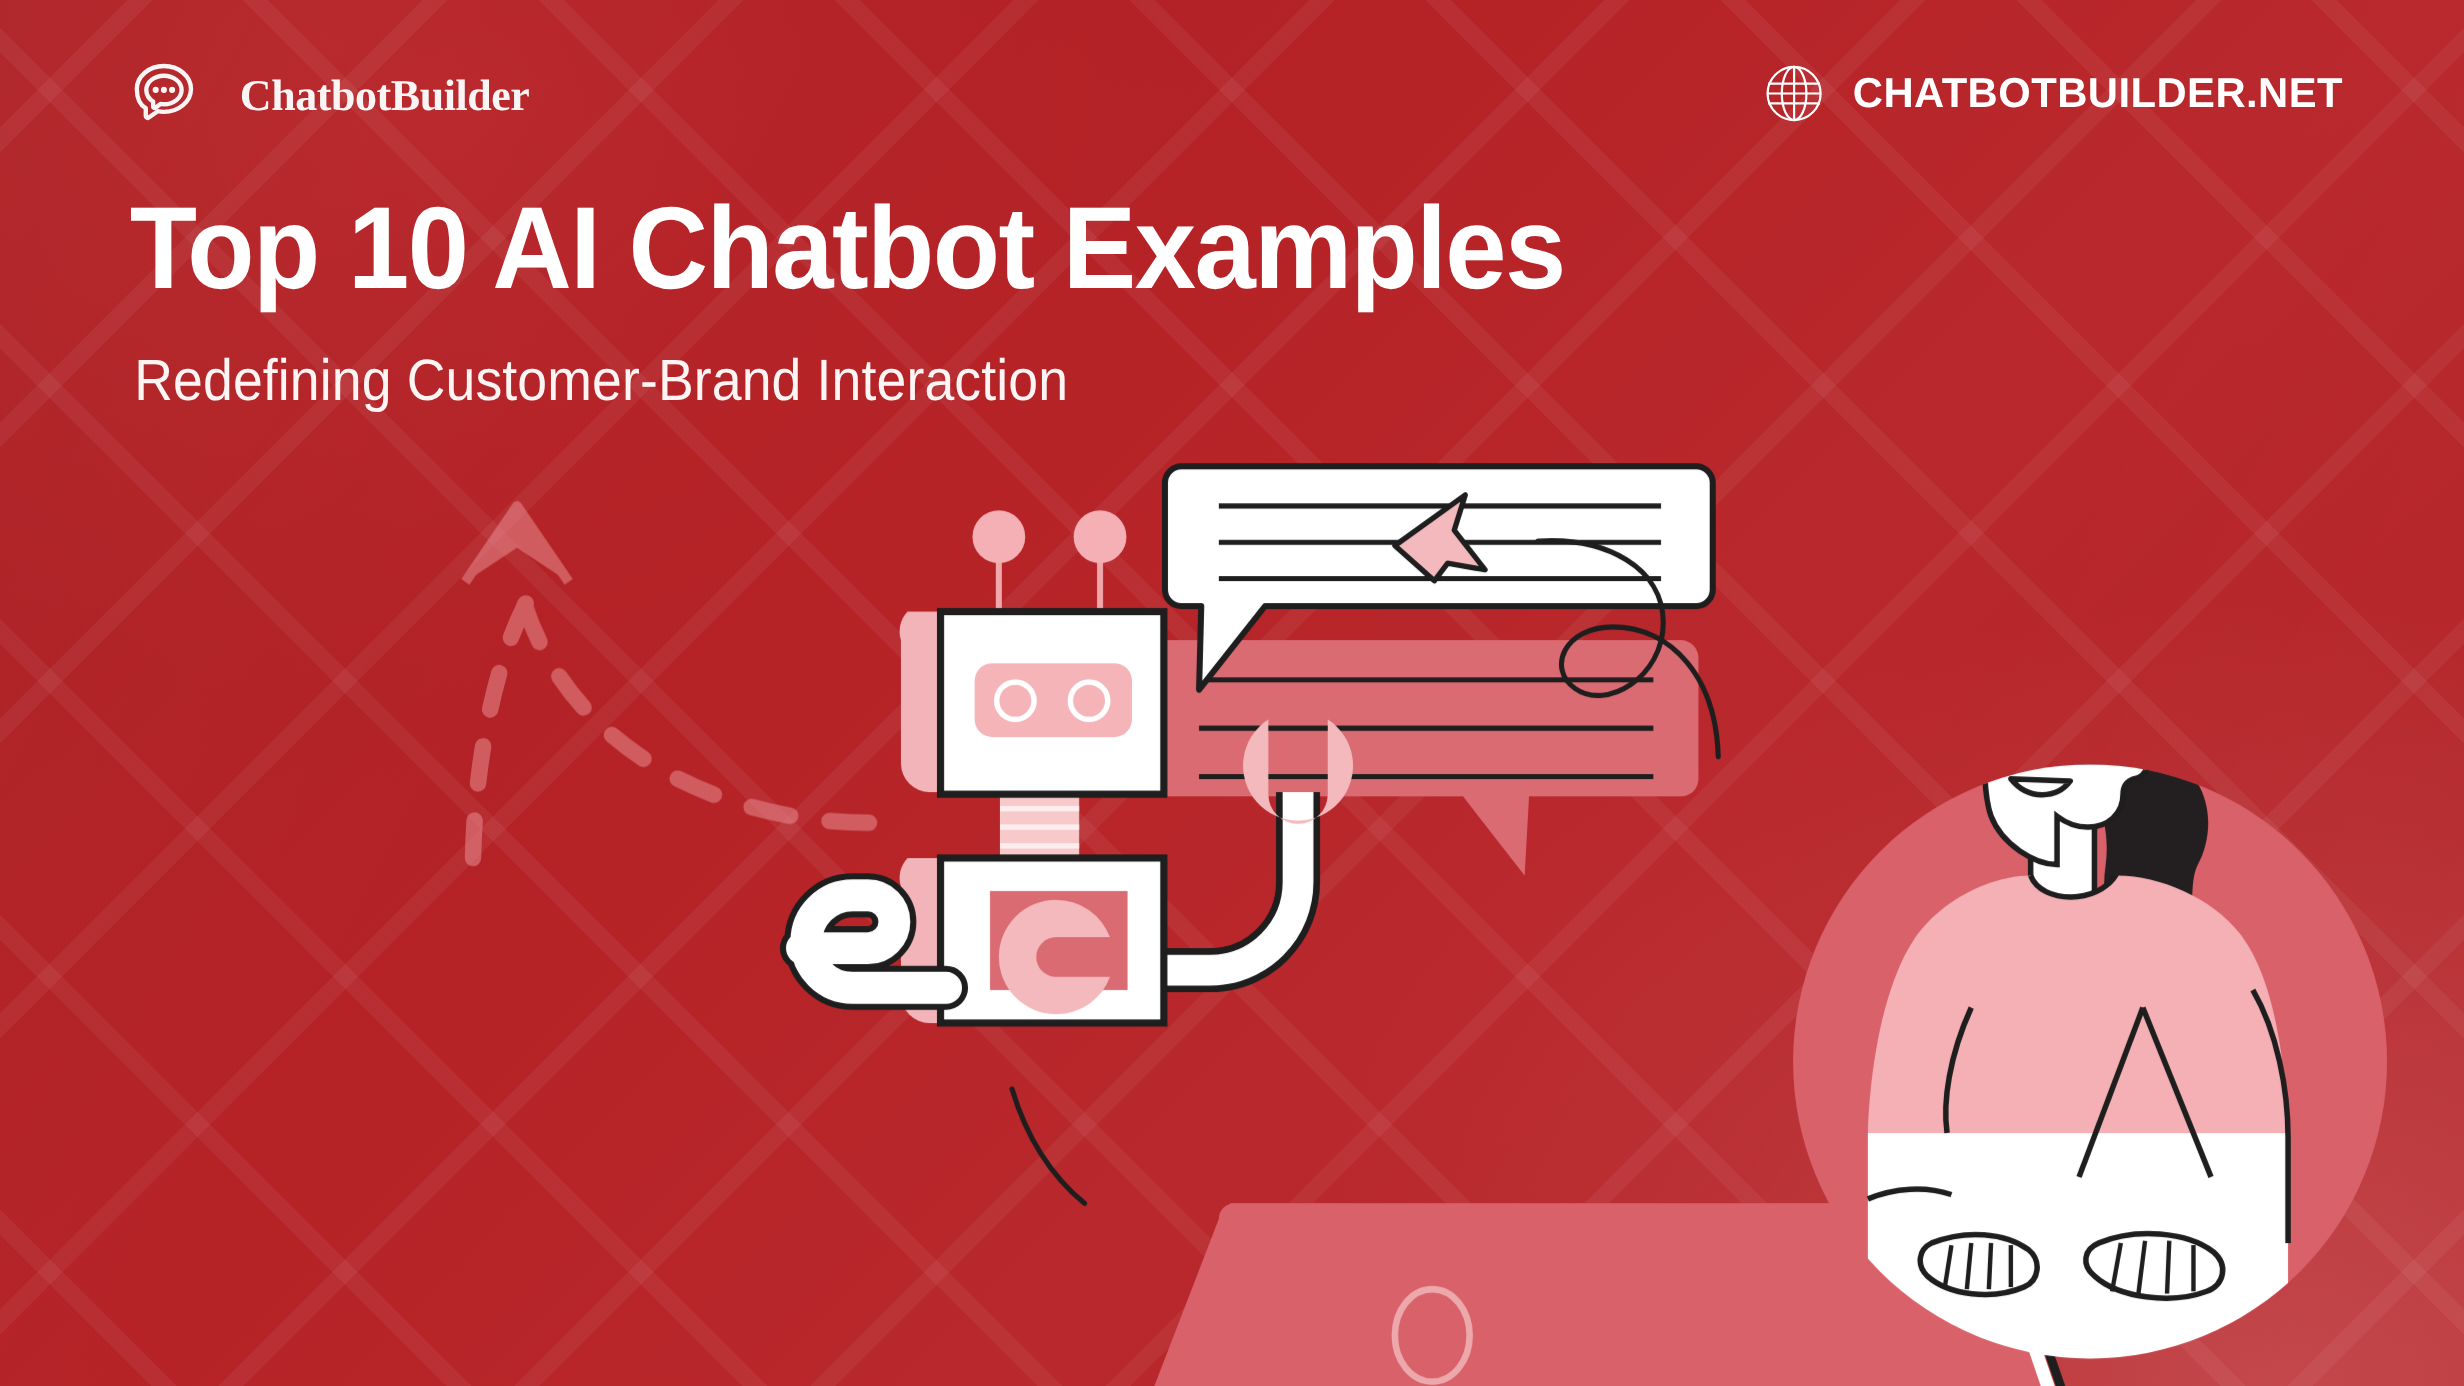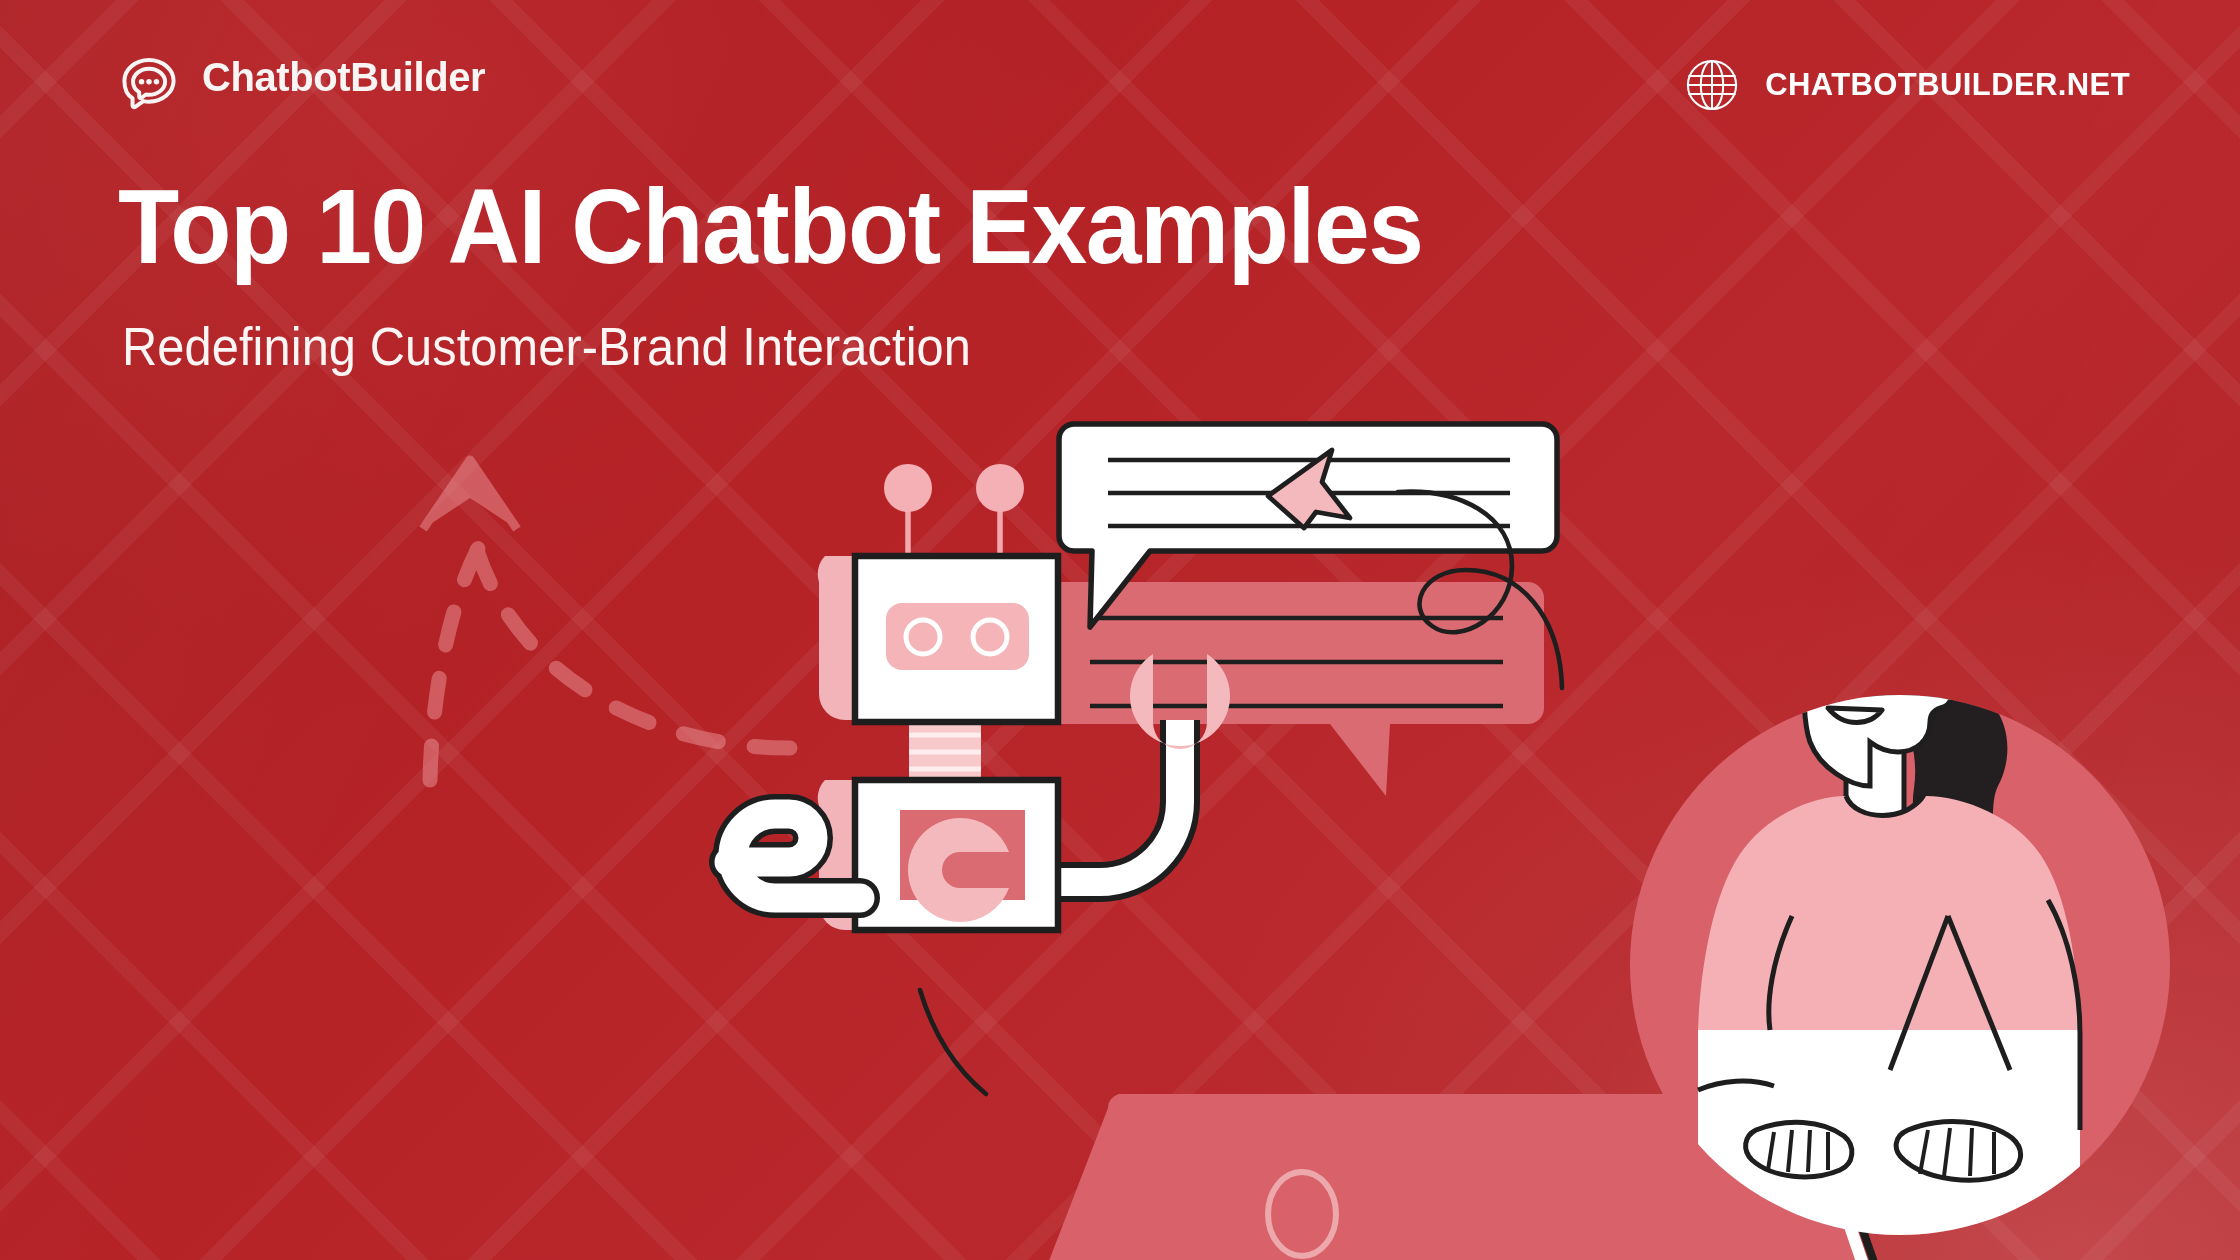--- a/index.html
+++ b/index.html
@@ -37,43 +37,44 @@
     inset: 0;
     background: linear-gradient(118deg, rgba(255,255,255,0.035) 0%, rgba(255,255,255,0) 28%, rgba(255,255,255,0) 72%, rgba(255,255,255,0.03) 100%);
   }
 
   
   .brand {
     position: absolute;
     left: 118px;
     top: 55px;
     display: flex;
-    align-items: flex-start;
-    gap: 22px;
+    align-items: center;
+    gap: 38px;
+    font-family: Liberation Serif, serif;
   }
   .brand-mark { width: 62px; height: 62px; display: block; }
   .brand-name {
     color: #FAF5F5;
     font-size: 40px;
     font-weight: bold;
     letter-spacing: -0.4px;
     white-space: nowrap;
   }
   .site {
     position: absolute;
     right: 110px;
     top: 58px;
     display: flex;
     align-items: center;
     gap: 26px;
   }
   .site-globe { width: 54px; height: 54px; display: block; }
   .site-url {
     color: #FFFFFF;
-    font-size: 31px;
+    font-size: 38px;
     font-weight: bold;
     letter-spacing: 0.4px;
     white-space: nowrap;
     text-align: right;
   }
 
   
   .headline {
     position: absolute;
     left: 118px;

